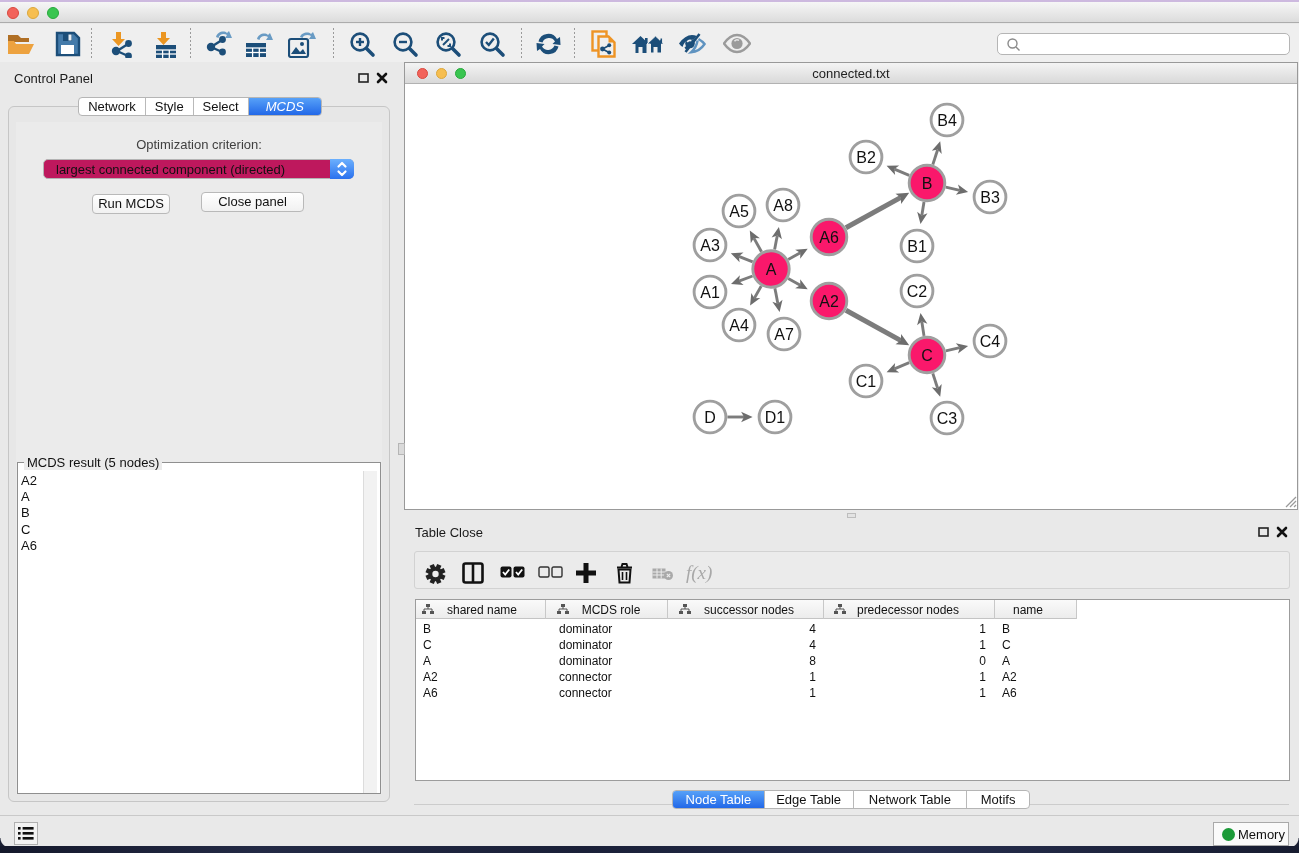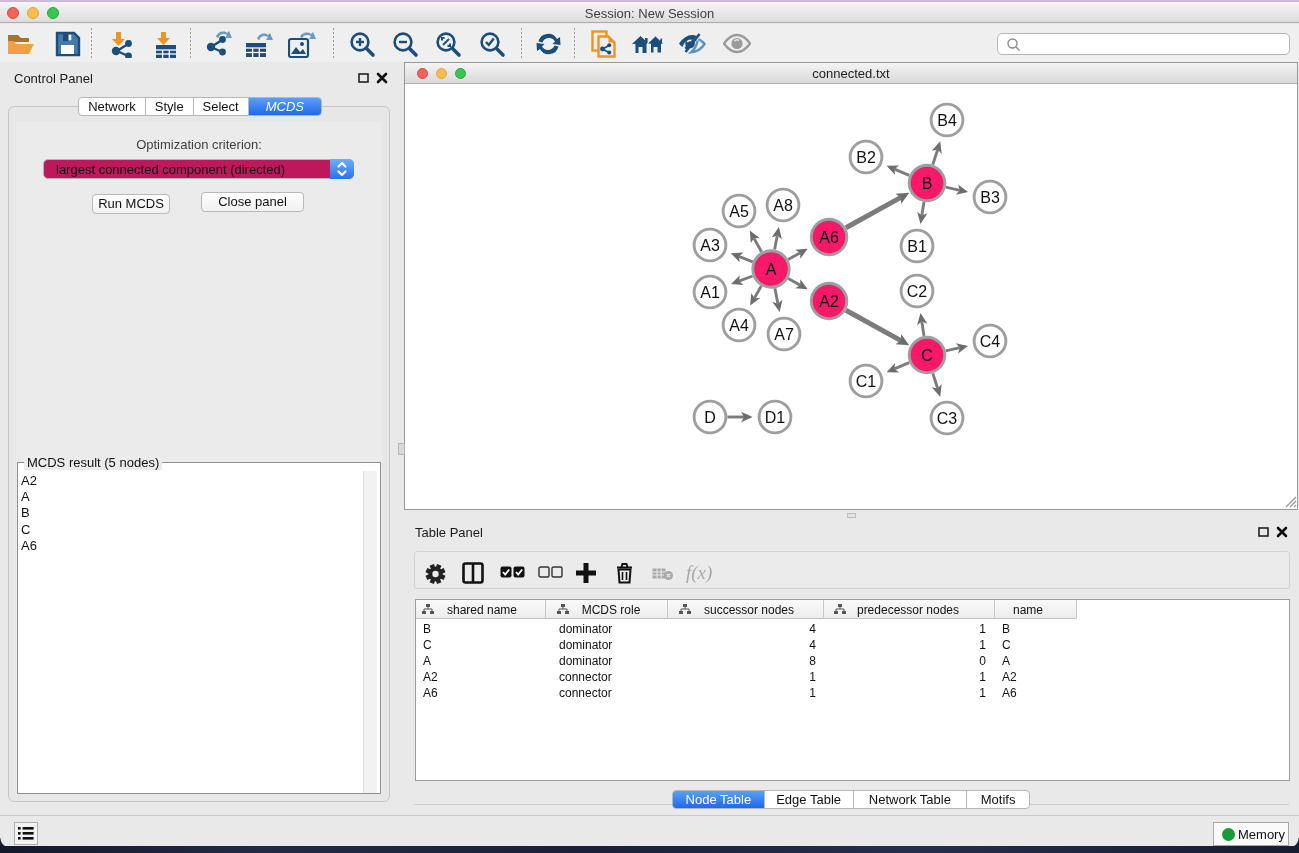--- a/index.html
+++ b/index.html
@@ -25,21 +25,20 @@
   border:1px solid #b9b9b9; border-radius:4px; font-size:13px; color:#111; text-align:center; line-height:18px; }
 .cell { position:absolute; font-size:12px; color:#111; white-space:nowrap; }
 </style></head>
 <body>
 
 <div class="abs" style="left:0;top:0;width:1299px;height:2px;background:#cdb9df;"></div>
 <div class="titlebar">
   <div class="tl" style="left:7px;background:#f2635b;border:0.5px solid #d9493f;"></div>
   <div class="tl" style="left:27px;background:#f6be50;border:0.5px solid #dca73b;"></div>
   <div class="tl" style="left:47px;background:#39c550;border:0.5px solid #28a93c;"></div>
-  <div class="apptitle">Session: New Session</div>
 </div>
 <div class="toolbar">
   <div class="tsep" style="left:91px;"></div>
   <div class="tsep" style="left:190px;"></div>
   <div class="tsep" style="left:333px;"></div>
   <div class="tsep" style="left:521px;"></div>
   <div class="tsep" style="left:574px;"></div>
   <div class="searchbox">
       <svg width="16" height="16" style="position:absolute;left:8px;top:3px;">
         <circle cx="6.5" cy="6.5" r="4.5" fill="none" stroke="#8a8a8a" stroke-width="1.4"></circle>
@@ -299,21 +298,21 @@
     <g stroke="#9a9a9a" stroke-width="1.2">
       <line x1="12" y1="2" x2="2" y2="12"></line>
       <line x1="12" y1="6" x2="6" y2="12"></line>
       <line x1="12" y1="10" x2="10" y2="12"></line>
     </g>
   </svg>
 
 <div class="abs" style="left:398px;top:443px;width:7px;height:12px;background:#dadada;border:1px solid #b5b5b5;"></div>
 <div class="abs" style="left:847px;top:513px;width:9px;height:5px;background:#e3e3e3;border:1px solid #bdbdbd;"></div>
 
-<div class="abs panel-title" style="left:415px;top:525px;">Table Panel</div>
+<div class="abs panel-title" style="left:415px;top:525px;">Table Close</div>
 <svg class="abs" style="left:1258px;top:527px;" width="12" height="11">
     <rect x="1" y="1" width="9" height="8" fill="none" stroke="#222" stroke-width="1.6"></rect>
   </svg>
 <svg class="abs" style="left:1276px;top:526px;" width="12" height="12">
     <path d="M2 2 L10 10 M10 2 L2 10" stroke="#111" stroke-width="2.6" stroke-linecap="round"></path>
   </svg>
 
 <div class="abs" style="left:414px;top:551px;width:876px;height:38px;border:1px solid #d2d2d2;border-radius:3px;background:#ebebeb;"></div>
 <svg class="abs" style="left:425px;top:563px;" width="21" height="21">
     <line x1="15.6" y1="13.1" x2="19.6" y2="14.8" stroke="#222" stroke-width="4.6"></line>

